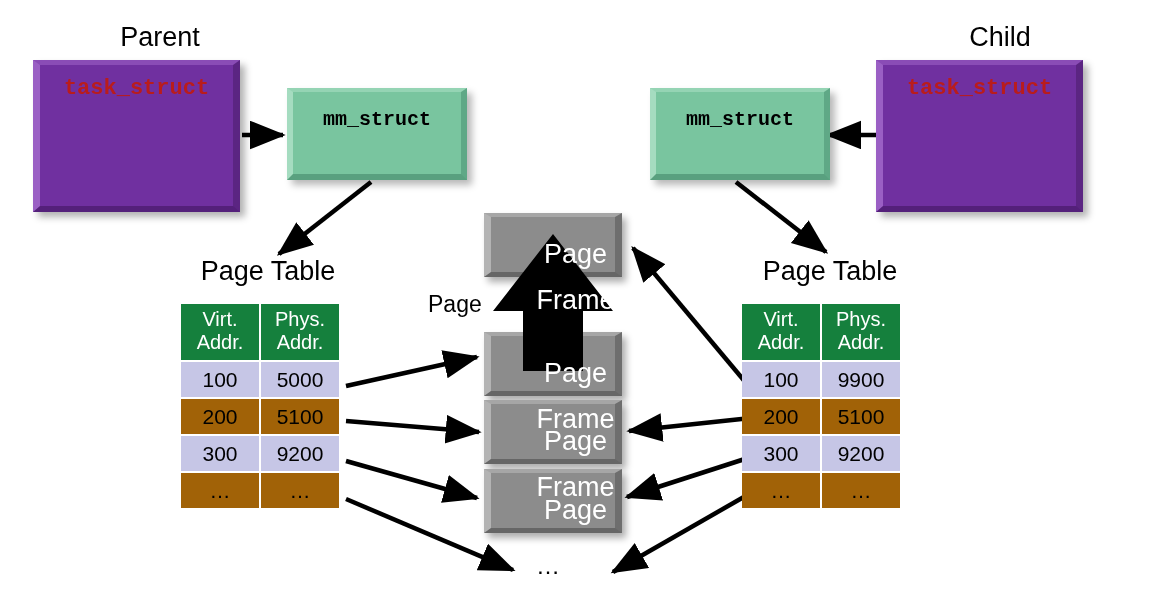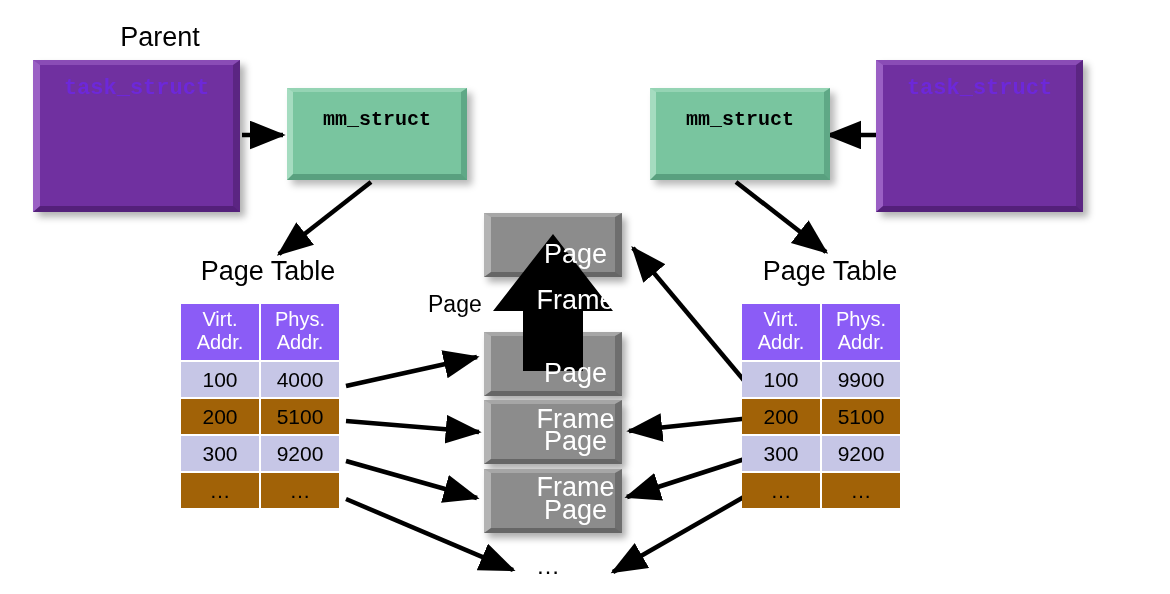--- a/index.html
+++ b/index.html
@@ -59,21 +59,21 @@
   }
   .box3d .face {
     position: absolute;
     left: 0; top: 0; right: 0; bottom: 0;
   }
   .box3d .lbl {
     position: relative;
     z-index: 3;
     font-family: "Liberation Mono", monospace;
     font-weight: bold;
-    color: #6d28d9;
+    color: #b91c1c;
     white-space: pre;
   }
 
   .task-box .face {
     background: #7030a0;
     border-left: 7px solid #9a5fc4;
     border-top: 5px solid #8a4cb6;
     border-right: 7px solid #5b2582;
     border-bottom: 6px solid #54207a;
     box-shadow: 5px 5px 7px rgba(0,0,0,0.30);
@@ -117,21 +117,21 @@
   }
 
   
   .ptable {
     position: absolute;
     border-collapse: separate;
     border-spacing: 2px;
     table-layout: fixed;
   }
   .ptable th {
-    background: #8b5cf6;
+    background: #15803d;
     color: #ffffff;
     font-family: "Liberation Sans", sans-serif;
     font-size: 20px;
     font-weight: normal;
     line-height: 23px;
     padding: 4px 0 6px 0;
     width: 76px;
   }
   .ptable td {
     font-family: Liberation Sans, sans-serif;
@@ -198,37 +198,38 @@
         </th>
         <th>
           <div>Phys.</div>
           <div>Addr.</div>
         </th>
       </tr>
     </thead>
     <tbody>
       <tr class="odd">
         <td>100</td>
-        <td>4000</td>
+        <td>5000</td>
       </tr>
       <tr class="even">
         <td>200</td>
         <td>5100</td>
       </tr>
       <tr class="odd">
         <td>300</td>
         <td>9200</td>
       </tr>
       <tr class="even">
         <td>…</td>
         <td>…</td>
       </tr>
     </tbody>
   </table>
 
+  <div class="heading-label" style="left:930px; top:22px; width:140px;">Child</div>
 
   <div class="box3d task-box" style="left:876px; top:60px; width:207px; height:152px;">
     <span class="face"></span>
     <span class="lbl">task_struct</span>
   </div>
 
   <div class="box3d mm-box" style="left:650px; top:88px; width:180px; height:92px;">
     <span class="face"></span>
     <span class="lbl">mm_struct</span>
   </div>

